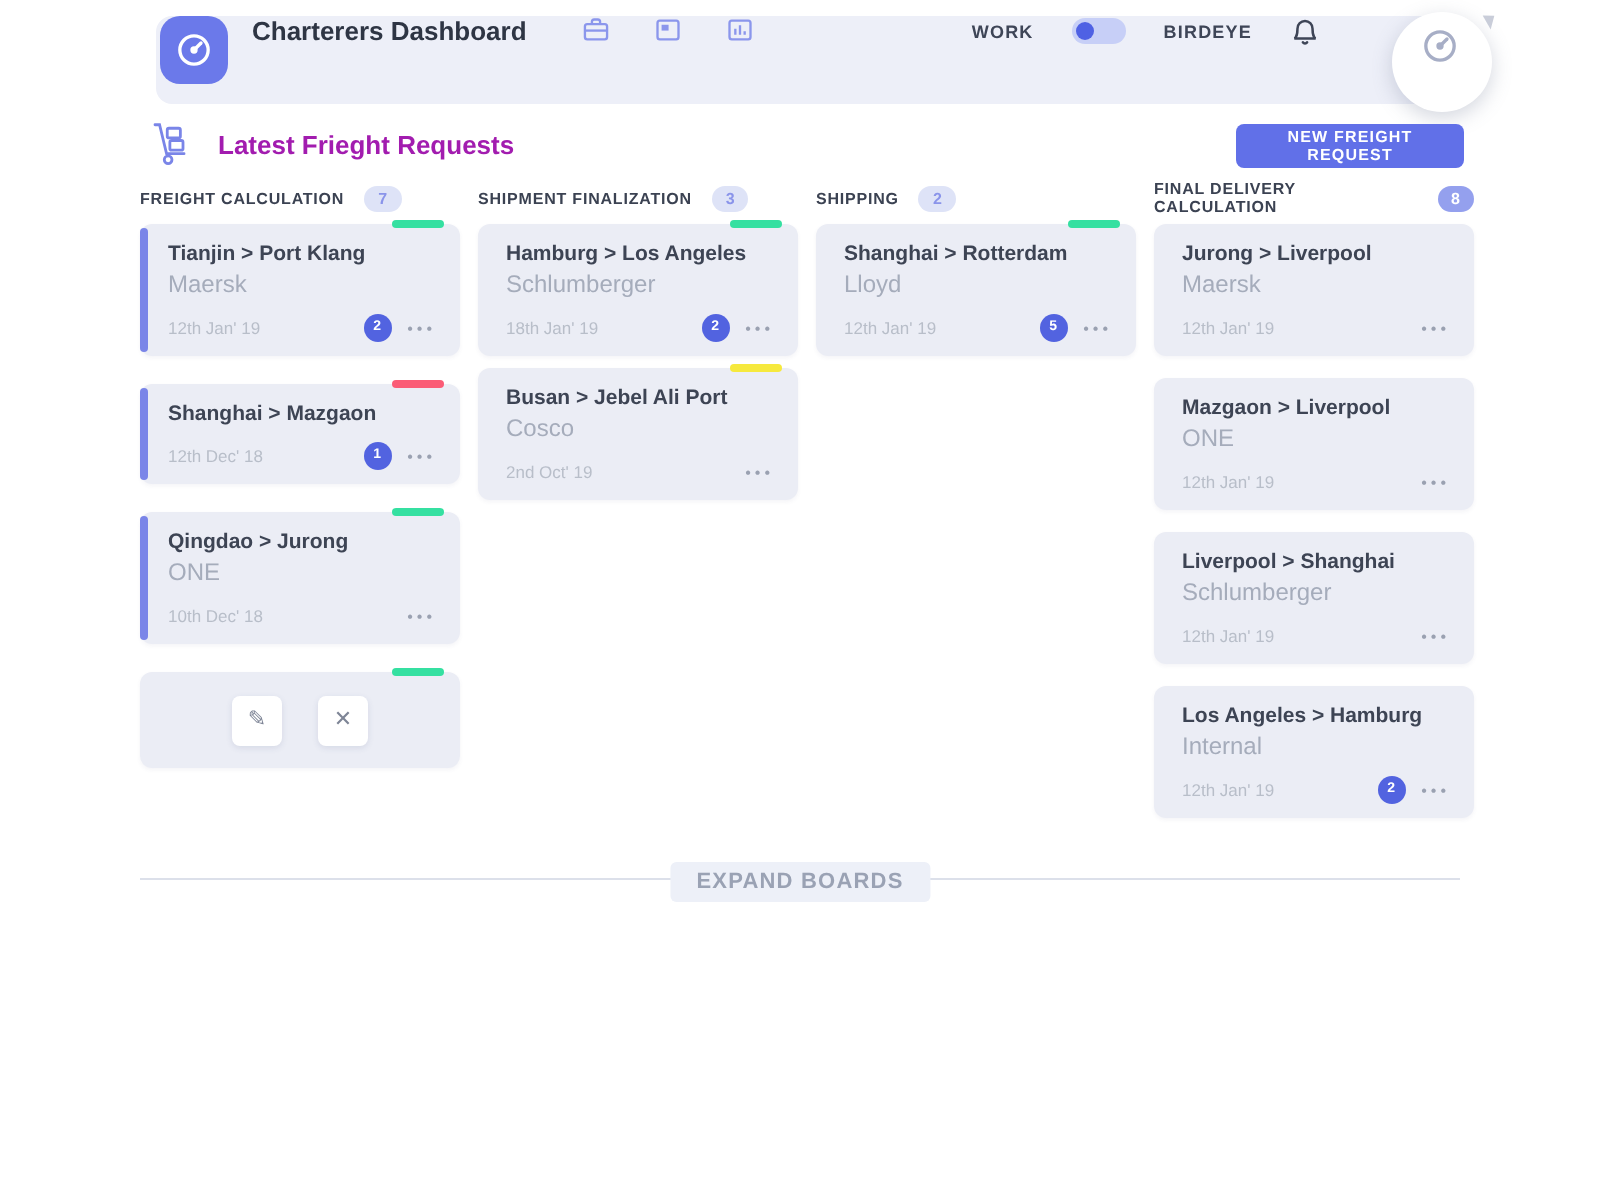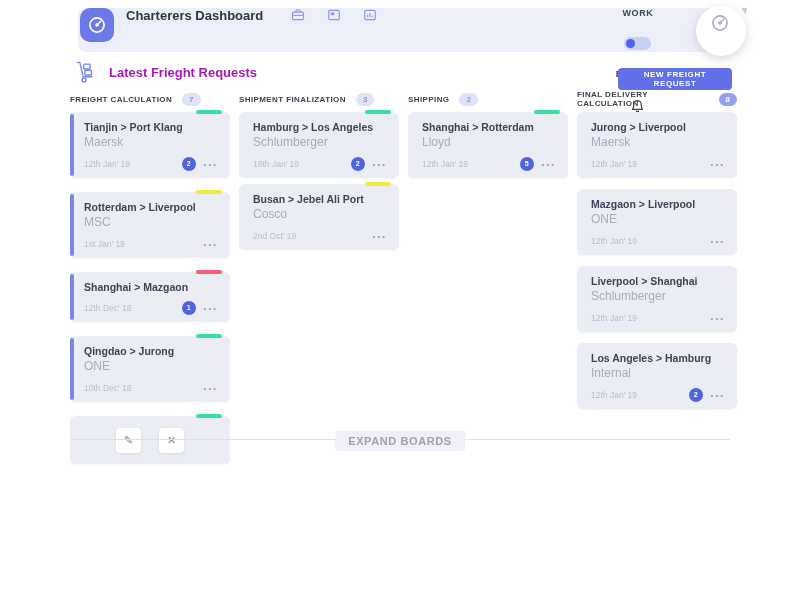--- a/index.html
+++ b/index.html
@@ -7,38 +7,38 @@
   .page{position:relative;width:800px;height:600px;background:#fff;}
 
   
   .band{position:absolute;left:78px;top:8px;width:654px;height:44px;background:#edeff8;
     border-radius:8px;display:flex;align-items:flex-start;}
   .logo{width:34px;height:34px;margin-left:2px;border-radius:10px;background:#6b79ea;
     display:flex;align-items:center;justify-content:center;flex:0 0 auto;}
   .app-title{margin-left:12px;font-size:13px;font-weight:bold;color:#2e3544;}
   .nav-icons{display:flex;align-items:center;gap:22px;margin-left:28px;}
   .hicon{width:14px;height:14px;display:inline-flex;cursor:pointer;}
-  .band-right{margin-left:auto;display:flex;align-items:center;gap:19px;margin-right:72px;flex-direction:column;}
+  .band-right{margin-left:auto;display:flex;align-items:center;gap:19px;margin-right:72px;}
   .mode-label,.account{font-size:9px;font-weight:bold;color:#3e4557;letter-spacing:.6px;}
   .toggle{position:relative;width:27px;height:13px;border-radius:7px;background:#c7cff7;
     display:inline-block;cursor:pointer;}
   .knob{position:absolute;left:2px;top:2px;width:9px;height:9px;border-radius:50%;background:#4f61e4;}
   .bell{width:15px;height:15px;display:inline-flex;cursor:pointer;}
   .avatar{position:absolute;left:696px;top:6px;width:50px;height:50px;border-radius:50%;
     background:#fff;box-shadow:0 3px 10px rgba(100,110,140,.28);cursor:pointer;}
   .avatar svg{position:absolute;left:14px;top:7px;}
   .cursor-art{position:absolute;right:-2px;top:0;width:0;height:0;border-left:5px solid #c9cdd9;
     border-top:3px solid transparent;border-bottom:5px solid transparent;transform:rotate(-30deg);}
 
   
   .heading-row{position:absolute;left:74px;top:60px;display:flex;align-items:center;gap:10px;}
   .heading-row h1{margin:4px;font-size:13px;font-weight:bold;color:#a21caf;}
   .new-btn{position:absolute;left:618px;top:62px;width:114px;height:22px;border:none;
     background:#6170e8;color:#fff;font-family:inherit;font-size:8px;font-weight:bold;
-    letter-spacing:.6px;border-radius:4px;cursor:pointer;margin-top:6px;}
+    letter-spacing:.6px;border-radius:4px;cursor:pointer;}
 
   
   .board{position:absolute;left:70px;top:92px;width:668px;display:flex;gap:9px;}
   .column{width:160px;flex:0 0 auto;}
   .col-head{display:flex;align-items:center;gap:10px;height:14px;margin-bottom:6px;}
   .col-title{font-size:8px;font-weight:bold;color:#3b4252;letter-spacing:.4px;}
   .col-count{font-size:8px;font-weight:bold;color:#8a94ea;background:#dee3f7;
     padding:2px 7px;border-radius:8px;}
   .col-count.hl{background:#94a0ee;color:#fff;}
   .card-list{display:flex;flex-direction:column;}
@@ -157,33 +157,20 @@
     <div class="carrier">Maersk</div>
     <div class="meta">
       <span class="date">12th Jan' 19</span>
       <span class="meta-right">
         <span class="cbadge">2</span>
         <span class="dots"></span>
       </span>
     </div>
   </article>
 
-  <article class="card">
-    <span class="strip" style="background: rgb(246, 233, 61);"></span>
-    <span class="accent-bar"></span>
-    <div class="route">Rotterdam &gt; Liverpool</div>
-    <div class="carrier">MSC</div>
-    <div class="meta">
-      <span class="date">1st Jan' 19</span>
-      <span class="meta-right">
-
-        <span class="dots"></span>
-      </span>
-    </div>
-  </article>
 
   <article class="card">
     <span class="strip" style="background: rgb(251, 92, 118);"></span>
     <span class="accent-bar"></span>
     <div class="route">Shanghai &gt; Mazgaon</div>
     <div class="meta">
       <span class="date">12th Dec' 18</span>
       <span class="meta-right">
         <span class="cbadge">1</span>
         <span class="dots"></span>

